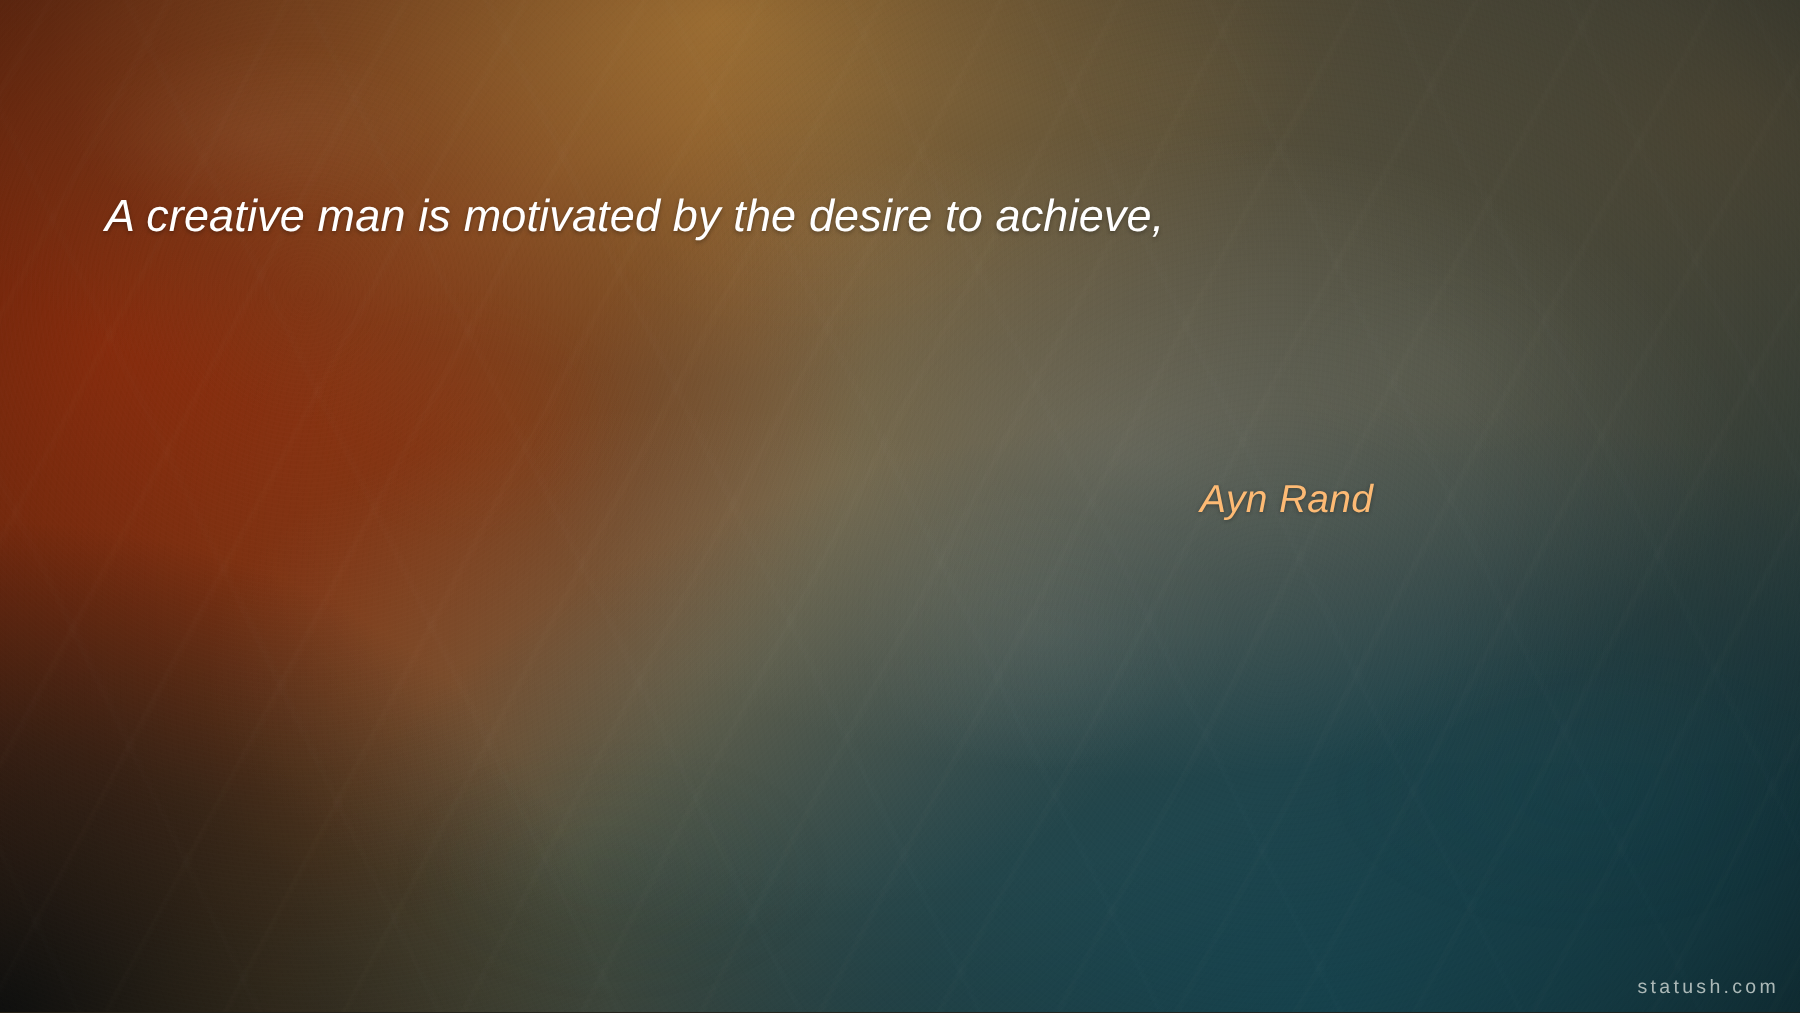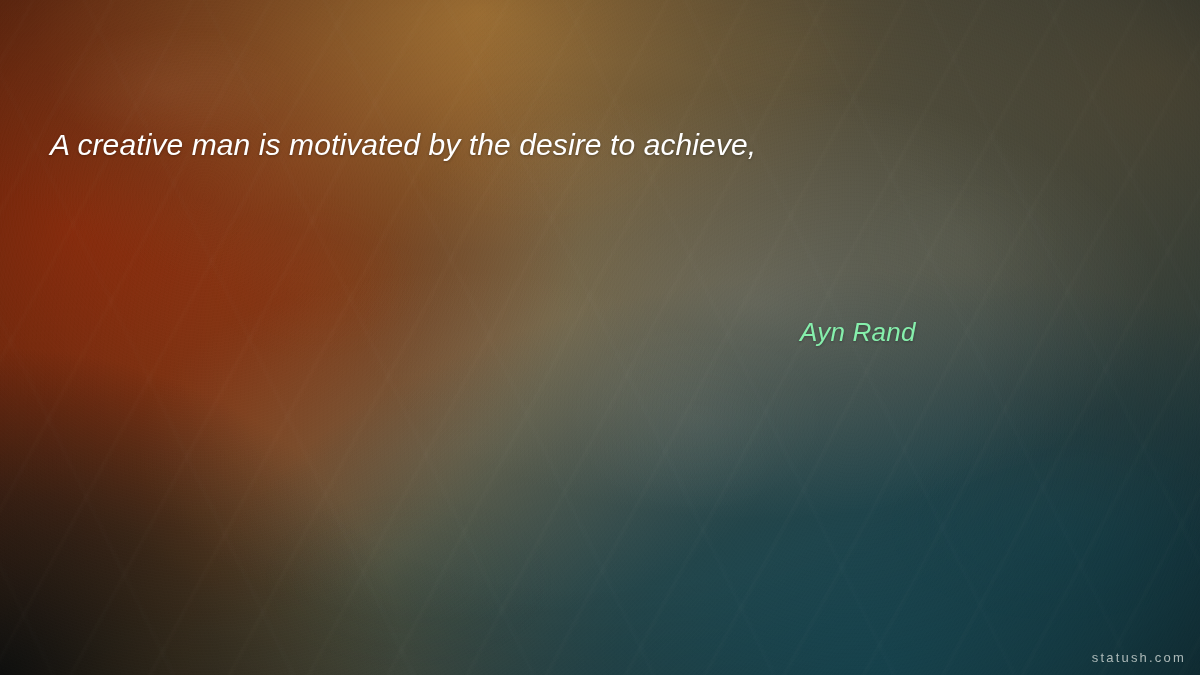--- a/index.html
+++ b/index.html
@@ -162,27 +162,28 @@
 
   .quote-line {
     color: #ffffff;
     font-style: italic;
     font-size: 30px;
     font-weight: 400;
     line-height: 66px;
     letter-spacing: 0.1px;
     white-space: nowrap;
     text-shadow: 0 1px 3px rgba(0,0,0,0.30);
+    margin-left: 20px;
   }
 
   #author {
     position: absolute;
     left: 800px;
     top: 317px;
-    color: #86efac;
+    color: #fdba74;
     font-style: italic;
     font-size: 26px;
     font-weight: 400;
     letter-spacing: 0.2px;
     white-space: nowrap;
     text-shadow: 0 1px 3px rgba(0,0,0,0.30);
   }
 
   #watermark {
     position: absolute;

